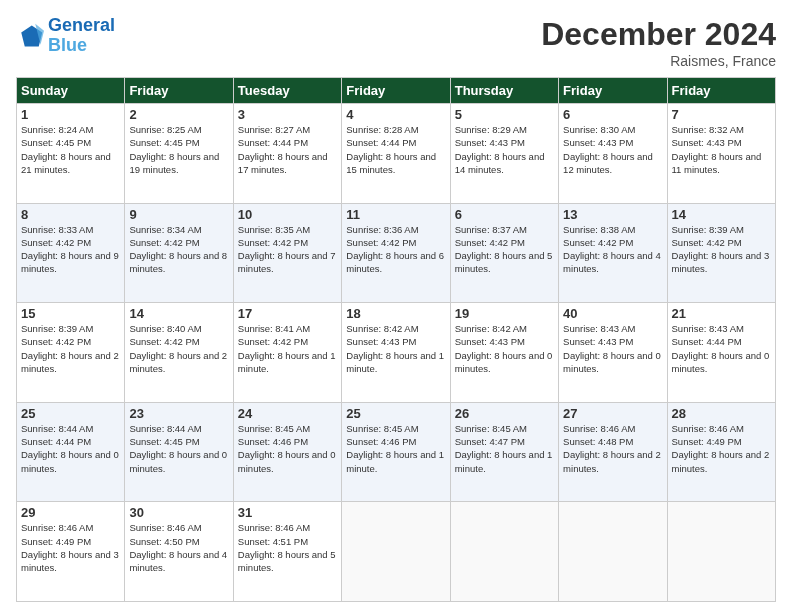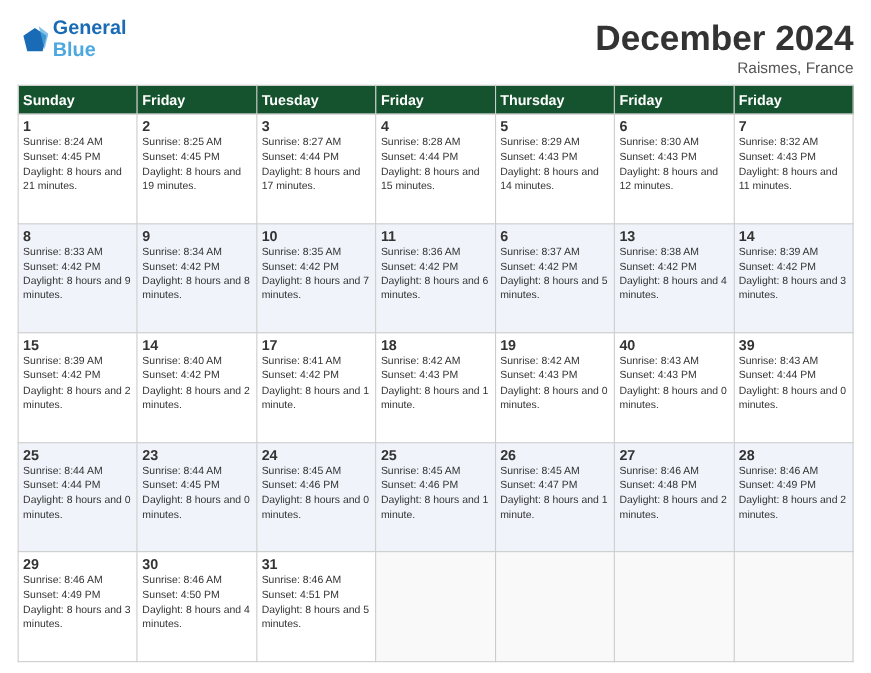--- a/index.html
+++ b/index.html
@@ -205,21 +205,21 @@
           </td>
           <td>
             <span class="day-num">19</span>
             <div class="day-info">Sunrise: 8:42 AM<br>Sunset: 4:43 PM<br>Daylight: 8 hours and 0 minutes.</div>
           </td>
           <td>
             <span class="day-num">40</span>
             <div class="day-info">Sunrise: 8:43 AM<br>Sunset: 4:43 PM<br>Daylight: 8 hours and 0 minutes.</div>
           </td>
           <td>
-            <span class="day-num">39</span>
+            <span class="day-num">21</span>
             <div class="day-info">Sunrise: 8:43 AM<br>Sunset: 4:44 PM<br>Daylight: 8 hours and 0 minutes.</div>
           </td>
         </tr>
         <tr>
           <td>
             <span class="day-num">25</span>
             <div class="day-info">Sunrise: 8:44 AM<br>Sunset: 4:44 PM<br>Daylight: 8 hours and 0 minutes.</div>
           </td>
           <td>
             <span class="day-num">23</span>

